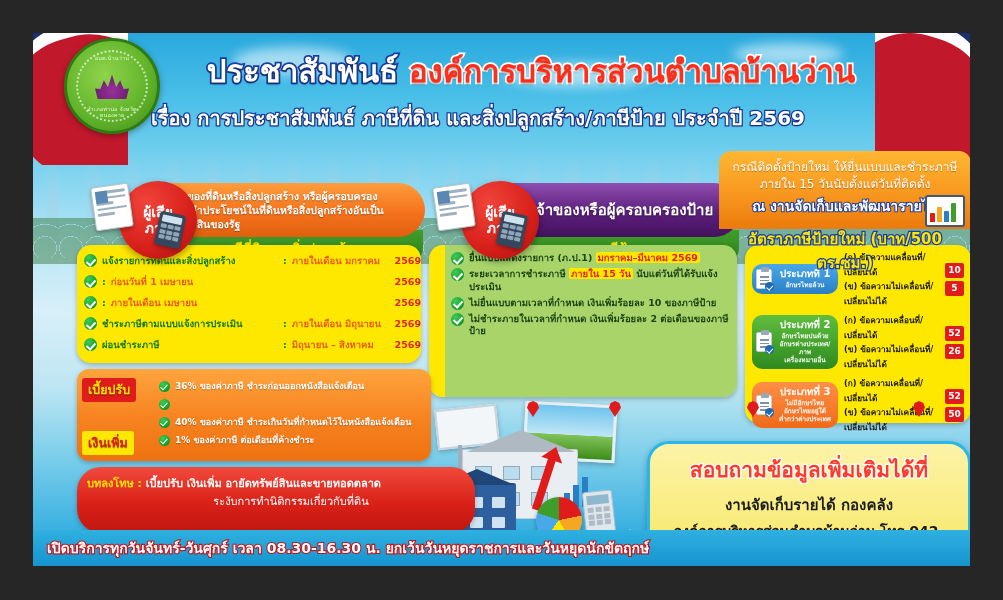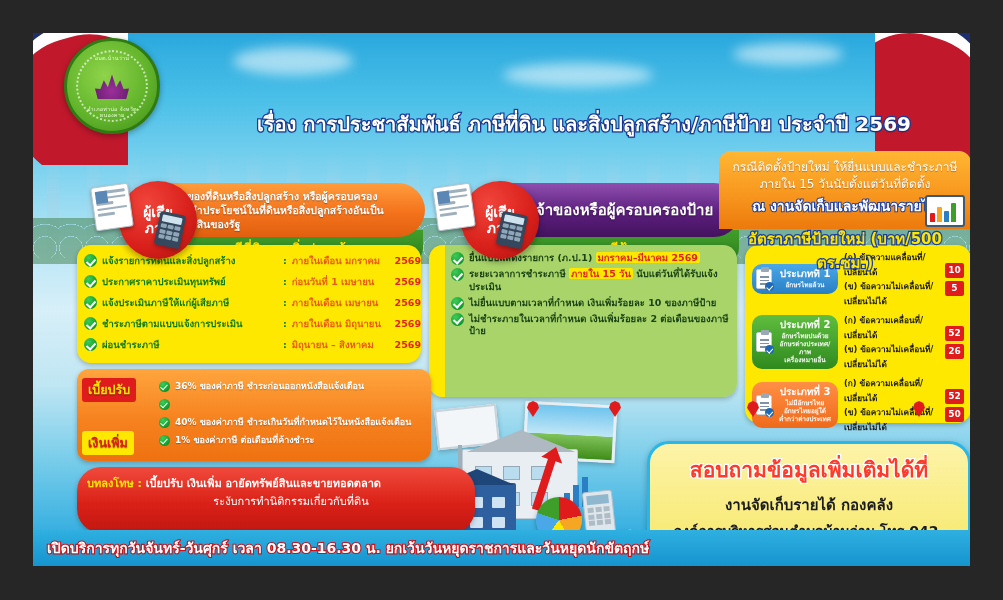--- a/index.html
+++ b/index.html
@@ -105,22 +105,22 @@
     paint-order: stroke fill;
     text-shadow: 0 2px 2px rgba(0,0,0,.3);
   }
   #title-main .w2 {
     color: #ff2d1a;
     -webkit-text-stroke: 3.5px #ffffff;
     paint-order: stroke fill;
     text-shadow: 0 2px 2px rgba(0,0,0,.3);
   }
   #title-sub {
-    position: absolute; left: 118px; top: 75px; width: 760px;
-    text-align: right;
+    position: absolute; left: 118px; top: 69px; width: 760px;
+    text-align: left;
     font-size: 20px; font-weight: 700; color: #ffffff;
     -webkit-text-stroke: 2.5px #1b3e9c;
     paint-order: stroke fill;
     white-space: nowrap;
     text-shadow: 0 1px 2px rgba(0,0,0,.3);
   }
 
   
   .payer-badge {
     position: absolute; width: 78px; height: 78px; border-radius: 50%;
@@ -477,20 +477,24 @@
   </div>
 
   <div id="emblem">
     <div class="inner">
       <span class="ring-text-top">อบต.บ้านว่าน</span>
       <span class="glyph"></span>
       <span class="ring-text-bot">อำเภอท่าบ่อ จังหวัดหนองคาย</span>
     </div>
   </div>
 
+  <div id="title-main">
+    <span class="w1">ประชาสัมพันธ์</span>
+    <span class="w2">องค์การบริหารส่วนตำบลบ้านว่าน</span>
+  </div>
   <div id="title-sub">เรื่อง การประชาสัมพันธ์ ภาษีที่ดิน และสิ่งปลูกสร้าง/ภาษีป้าย ประจำปี 2569</div>
 
   <div class="doc-icon" style="left:60px;top:152px">
     <span class="photo"></span>
       <i></i>
       <i></i>
       <i class="short"></i>
       <i></i>
       <i class="short"></i>
   </div>
@@ -569,28 +573,26 @@
     <div style="padding-top:5px">
       <div class="lrow">
         <span class="tick"></span>
         <span class="label">แจ้งรายการที่ดินและสิ่งปลูกสร้าง</span>
         <span class="colon">:</span>
         <span class="when">ภายในเดือน มกราคม</span>
         <span class="year">2569</span>
       </div>
       <div class="lrow">
         <span class="tick"></span>
-        <span class="label">ประกาศราคาประเมินทุนทรัพย์</span>
         <span class="colon">:</span>
         <span class="when">ก่อนวันที่ 1 เมษายน</span>
         <span class="year">2569</span>
       </div>
       <div class="lrow">
         <span class="tick"></span>
-        <span class="label">แจ้งประเมินภาษีให้แก่ผู้เสียภาษี</span>
         <span class="colon">:</span>
         <span class="when">ภายในเดือน เมษายน</span>
         <span class="year">2569</span>
       </div>
       <div class="lrow">
         <span class="tick"></span>
         <span class="label">ชำระภาษีตามแบบแจ้งการประเมิน</span>
         <span class="colon">:</span>
         <span class="when">ภายในเดือน มิถุนายน</span>
         <span class="year">2569</span>

